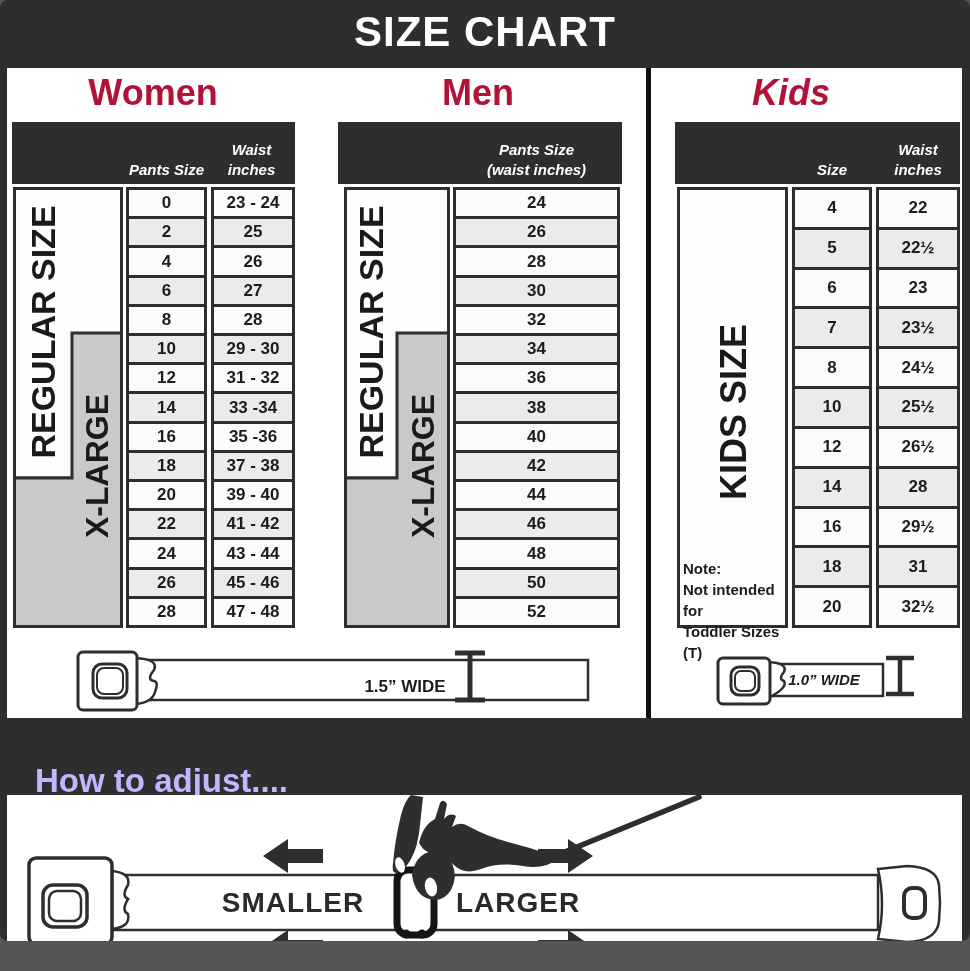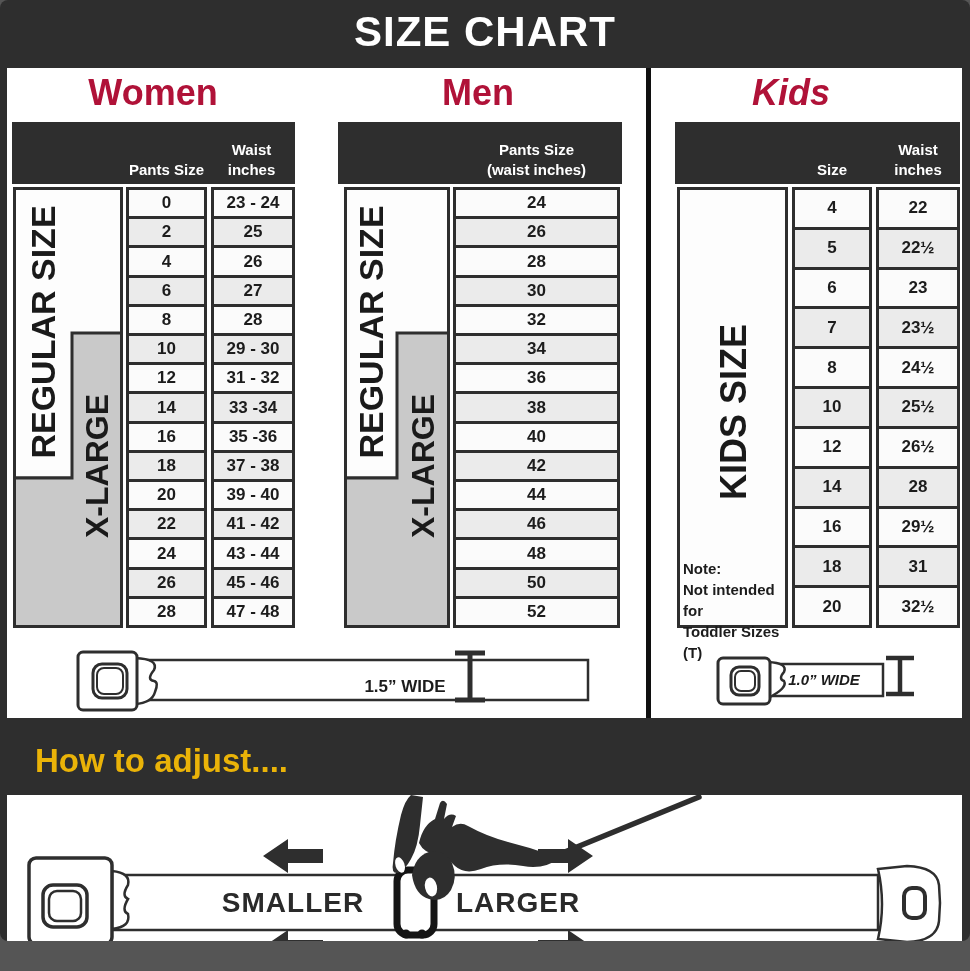--- a/index.html
+++ b/index.html
@@ -7,29 +7,29 @@
     --red:#b01238;
     --graybox:#c9c9c9;
   }
   html,body{margin:0;padding:0;background:#555;}
   *{box-sizing:border-box;font-family:"Liberation Sans","DejaVu Sans",sans-serif;}
   .page{position:relative;width:970px;height:941px;background:var(--ink);border-radius:8px;overflow:hidden;}
   .panel{position:absolute;background:#ffffff;}
   .band-title{position:absolute;left:0;top:8px;width:100%;text-align:center;color:#fff;font-size:42px;font-weight:bold;letter-spacing:1px;}
   .section-heading{position:absolute;top:4px;text-align:center;color:var(--red);font-size:36px;font-weight:bold;line-height:42px;}
   .dark-band{position:absolute;background:var(--ink);}
-  .hdr-txt{position:absolute;color:#fff;font-size:15px;font-weight:bold;text-align:center;line-height:20px;}
+  .hdr-txt{position:absolute;color:#fff;font-size:15px;font-weight:bold;text-align:center;line-height:20px;font-style:italic;}
   .divider{position:absolute;background:#101010;}
   .col{position:absolute;display:flex;flex-direction:column;border:3px solid var(--ink);background:#fff;}
   .cell{flex:1;display:flex;align-items:center;justify-content:center;font-weight:bold;font-size:17px;color:#1c1c1c;background:#fbfbfb;border-top:3px solid var(--ink);}
   .cell:first-child{border-top:none;}
   .cell:nth-child(even){background:#ebebeb;}
   .note{position:absolute;font-size:15px;font-weight:bold;color:#1c1c1c;line-height:21px;z-index:4;}
   .belt-label{position:absolute;text-align:center;font-weight:bold;color:#1c1c1c;z-index:4;}
-  .adjust-heading{position:absolute;color:#eab308;font-size:33px;font-weight:bold;}
+  .adjust-heading{position:absolute;color:#c4b5fd;font-size:33px;font-weight:bold;margin-top:20px;}
   .strap-word{position:absolute;text-align:center;font-weight:bold;font-size:28px;color:#2a2a2a;letter-spacing:1px;z-index:4;}
   svg{position:absolute;overflow:visible;}
   svg text{font-family:"Liberation Sans","DejaVu Sans",sans-serif;}
 </style>
 </head>
 <body>
 
 <div class="page">
 
   <div class="band-title">SIZE CHART</div>

